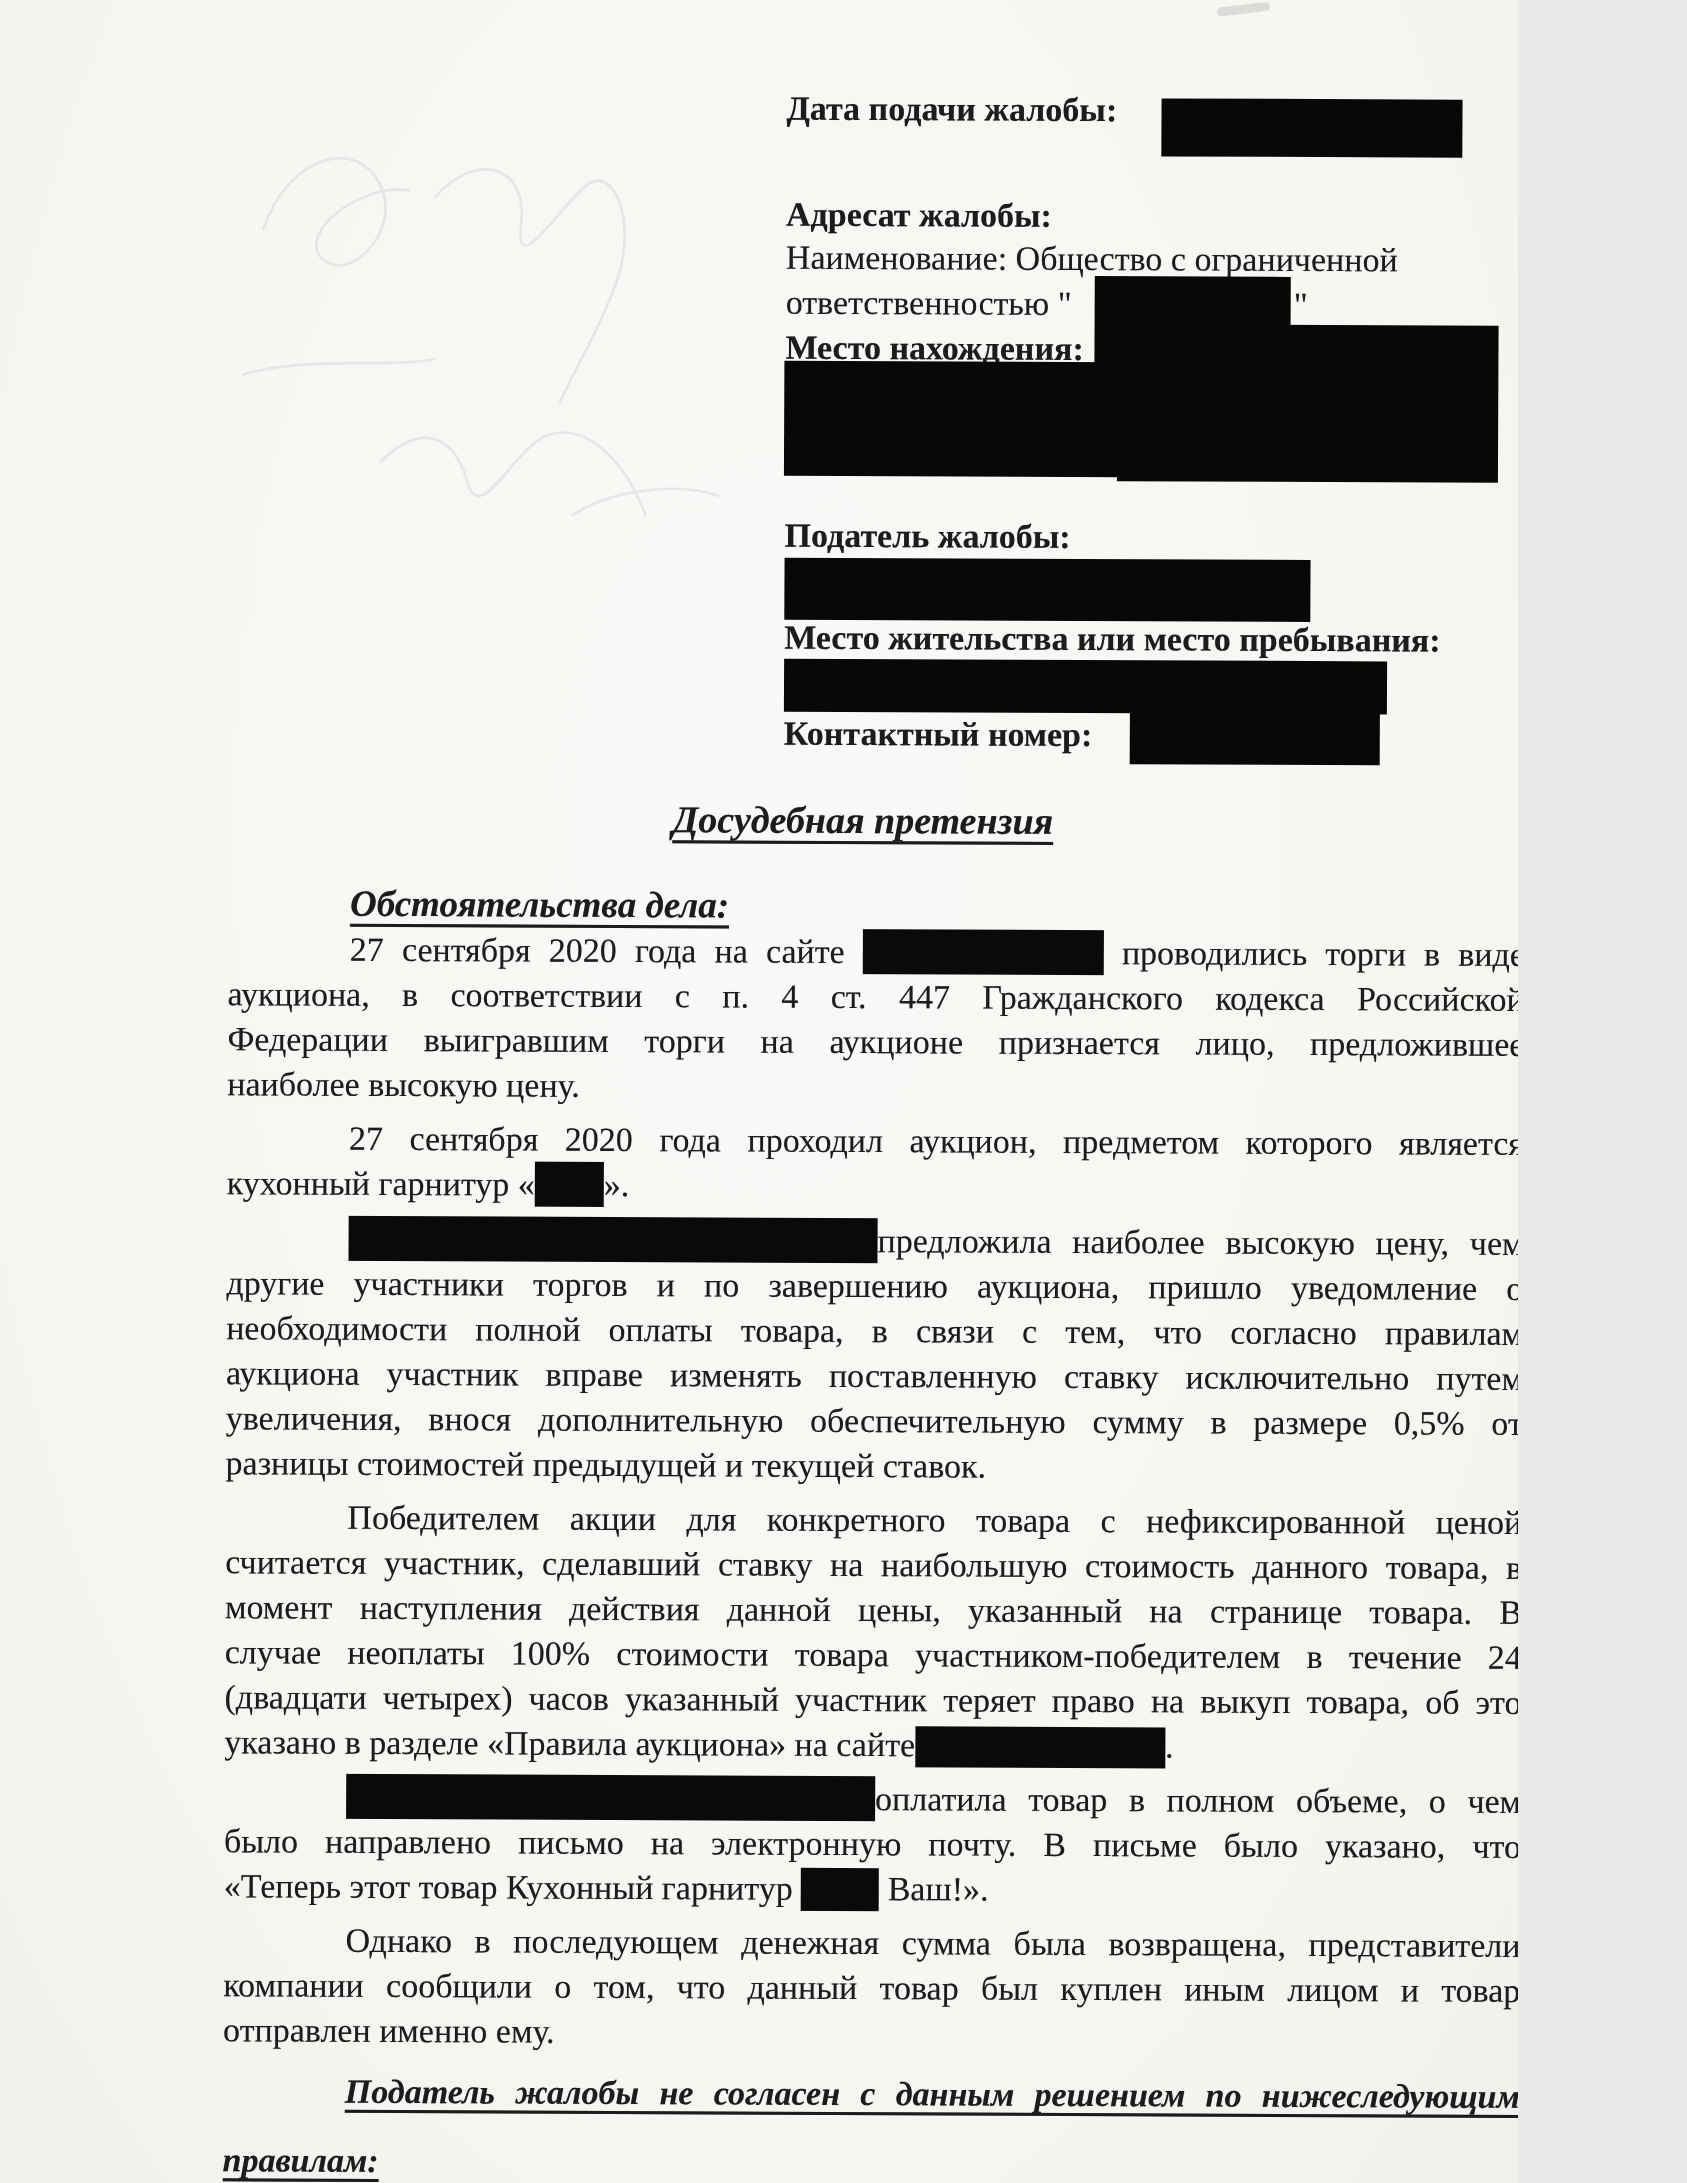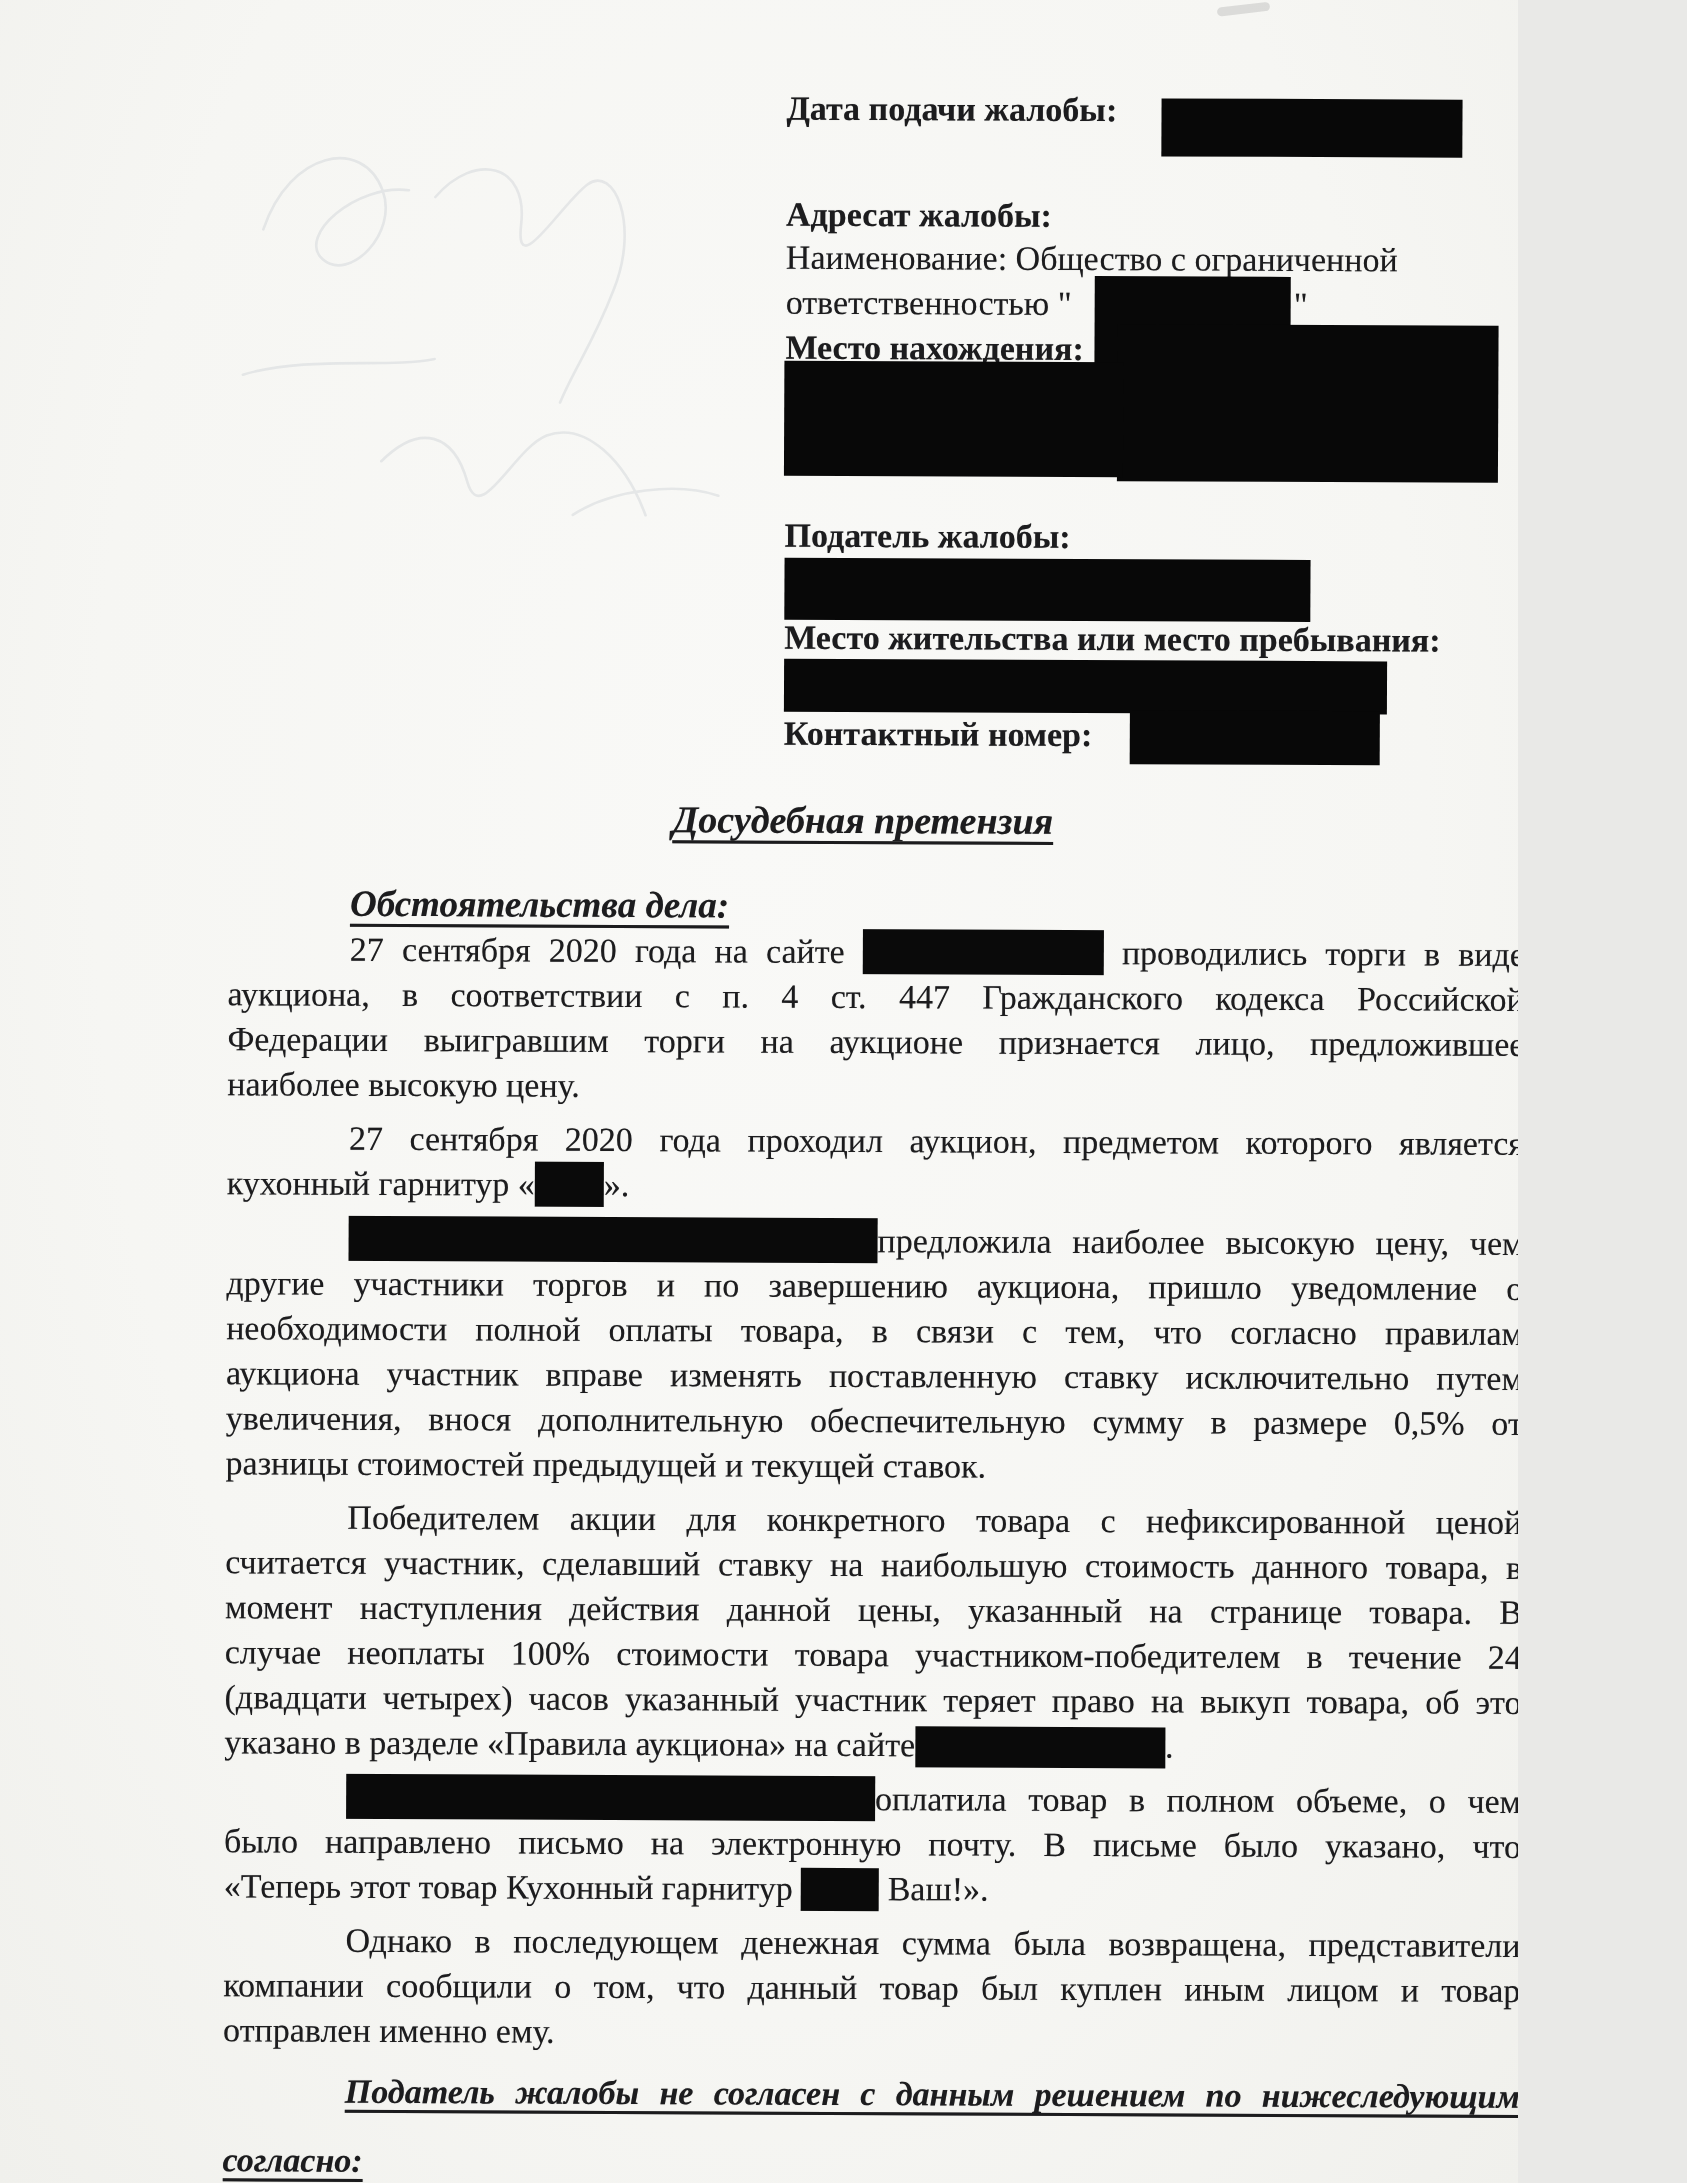--- a/index.html
+++ b/index.html
@@ -127,19 +127,19 @@
           <div class="line j"><span>было направлено письмо на электронную почту. В письме было указано, что</span></div>
           <div class="line"><span>«Теперь этот товар Кухонный гарнитур </span><span class="rx" style="width: 78px; height: 46px;"></span><span> Ваш!».</span></div>
         </div>
         <div class="para">
           <div class="line j ind"><span>Однако в последующем денежная сумма была возвращена, представители</span></div>
           <div class="line j"><span>компании сообщили о том, что данный товар был куплен иным лицом и товар</span></div>
           <div class="line"><span>отправлен именно ему.</span></div>
         </div>
         <div class="para heading">
           <div class="line j ind"><span>Податель жалобы не согласен с данным решением по нижеследующим</span></div>
-          <div class="line"><span>согласно:</span></div>
+          <div class="line"><span>правилам:</span></div>
         </div>
       </div>
 
   </div>
 </div>
 
 
 </body></html>

